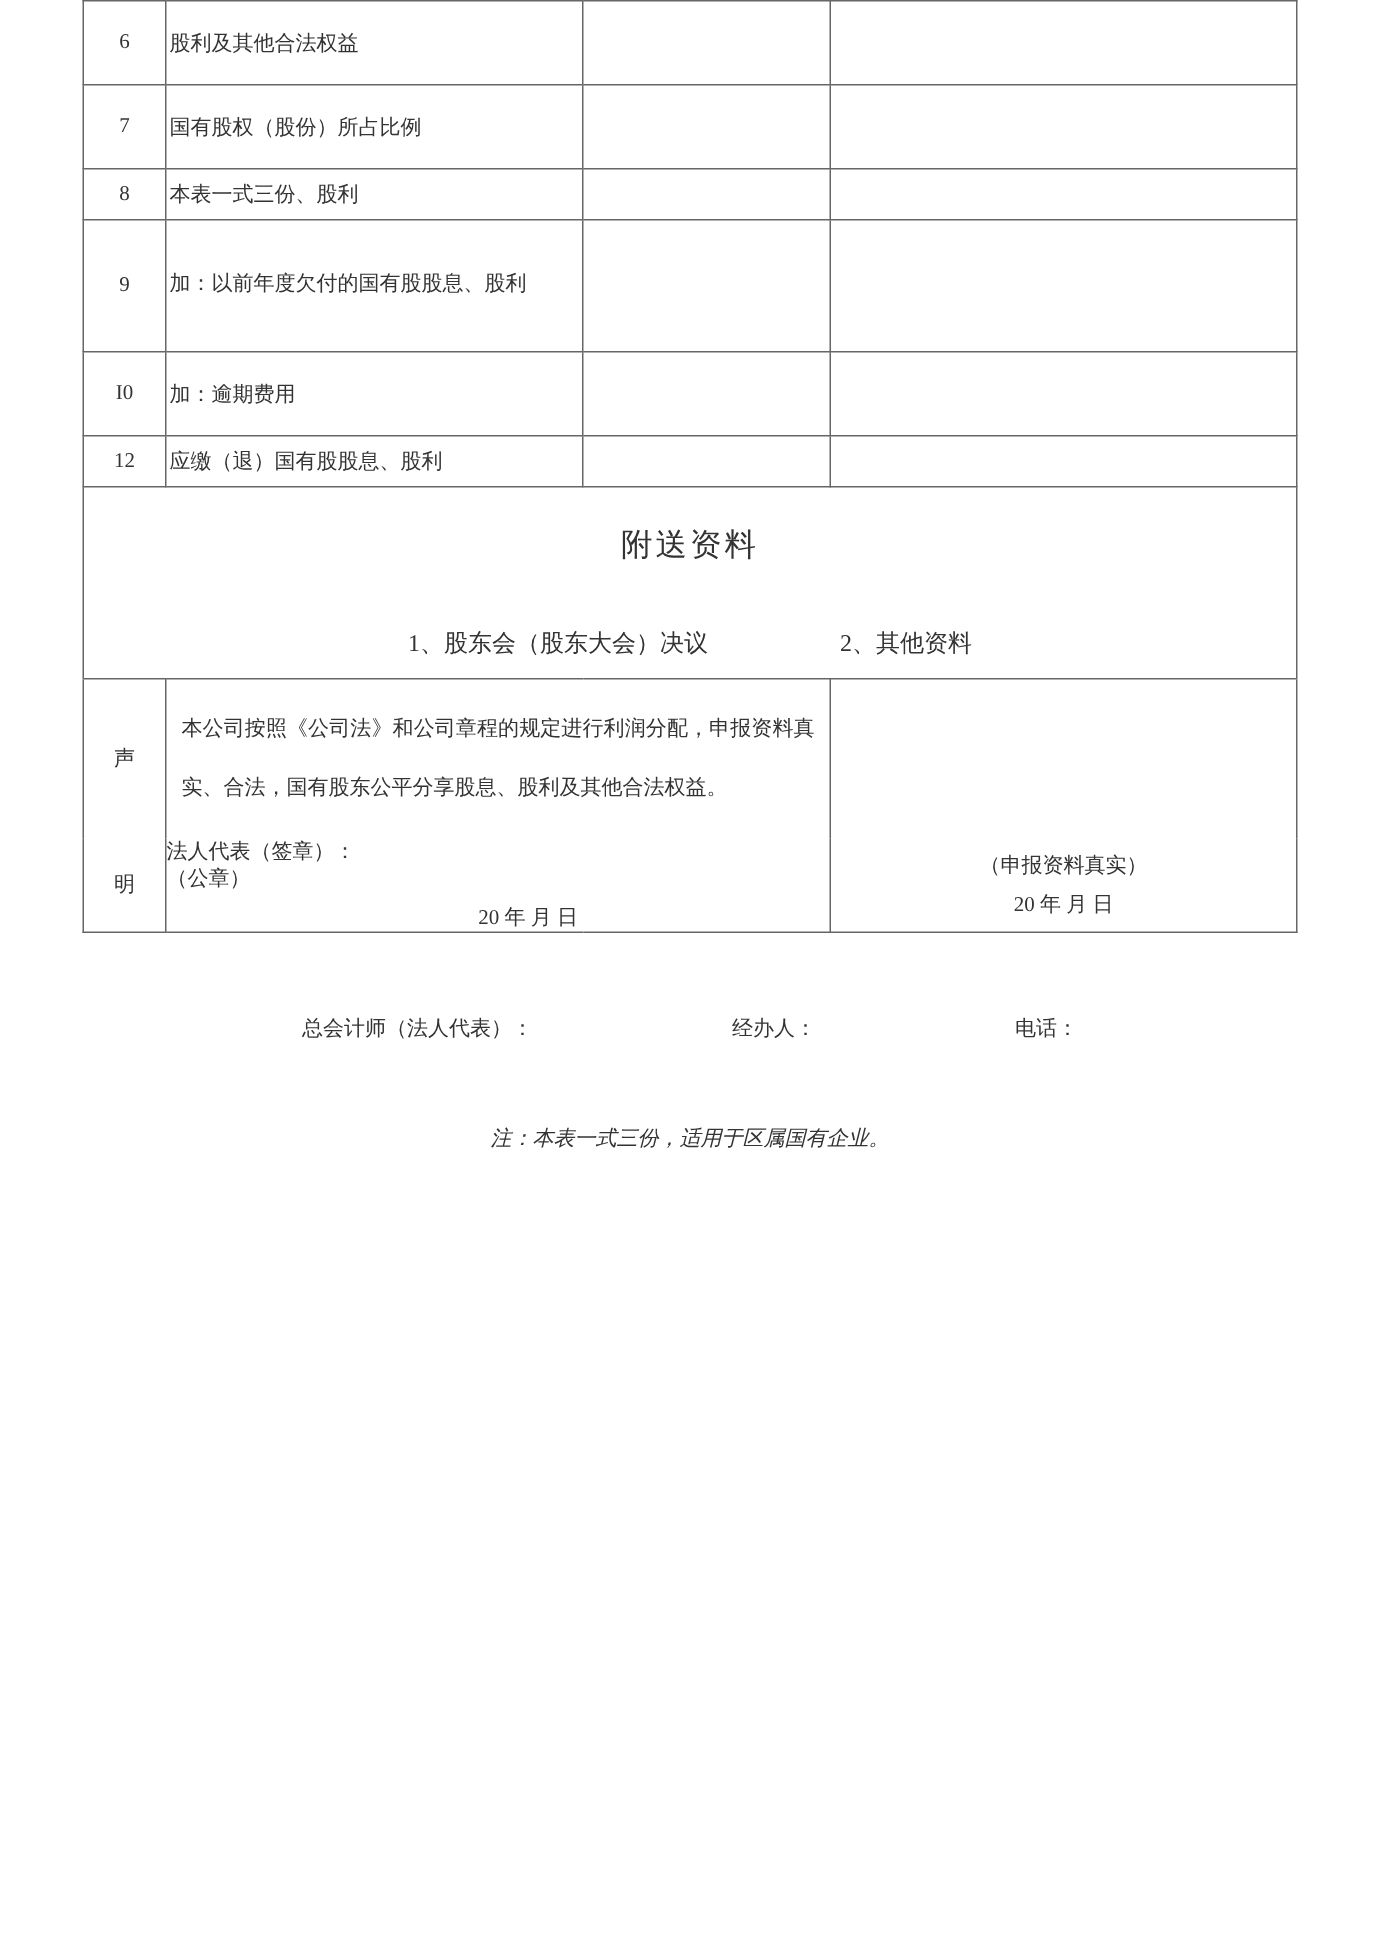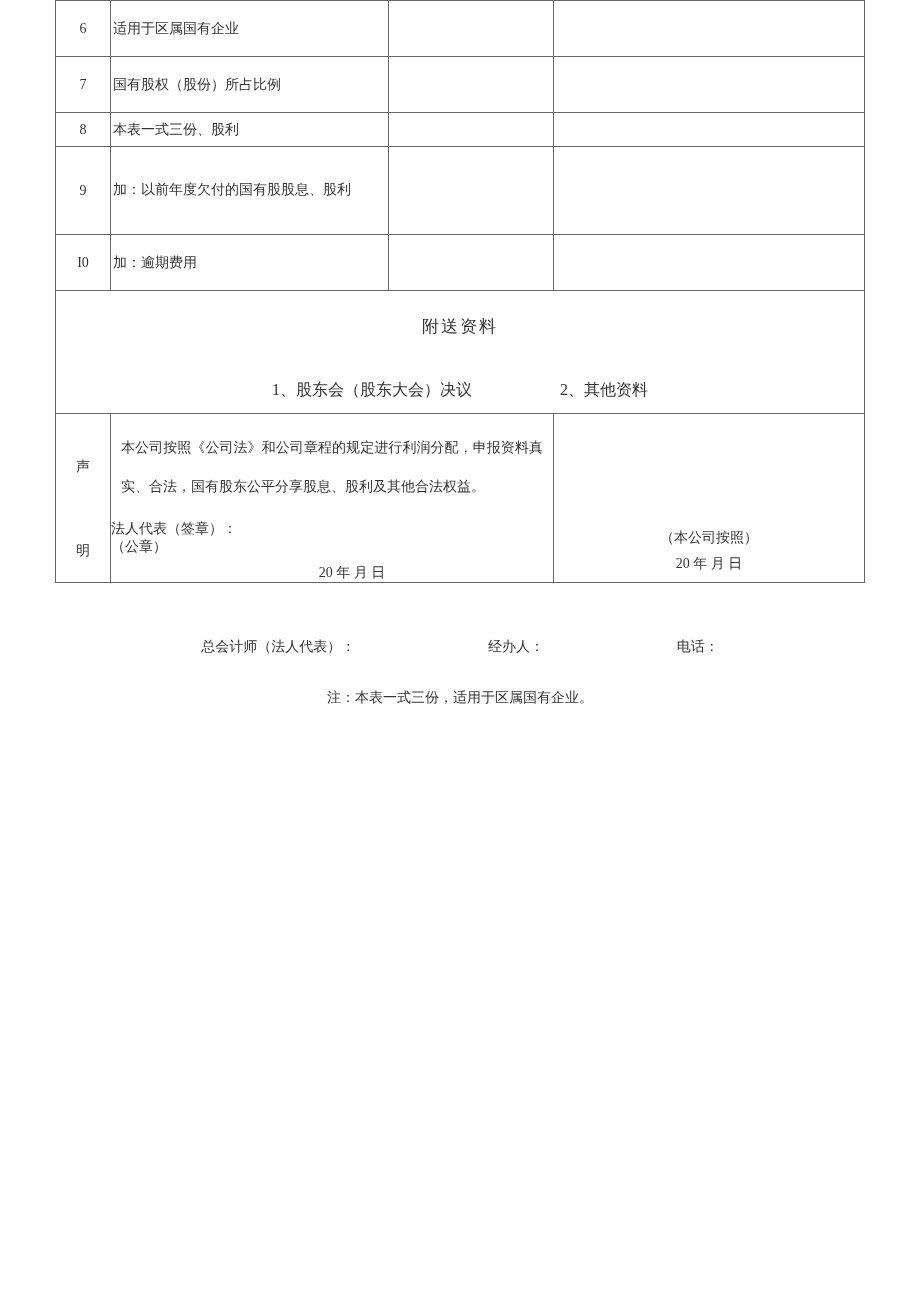--- a/index.html
+++ b/index.html
@@ -27,21 +27,21 @@
   }
   .col-idx { width: 55px; text-align: center; }
   .cell { padding: 6px 4px; }
   .row-h { height: 56px; }
   .row-hs { height: 34px; }
   .row-h2 { height: 88px; }
   .attach-header {
     text-align: center;
     letter-spacing: 2px;
     padding: 24px 0 12px 0;
-    font-size: 17px;
+    font-size: 21px;
   }
   .attach-list {
     text-align: center;
     padding: 30px 0 12px 0;
     font-size: 16px;
   }
   .attach-list span { display: inline-block; }
   .attach-gap { display:inline-block; width:80px; }
   .decl-left-label {
     text-align: center;
@@ -62,22 +62,23 @@
     padding: 28px 10px 10px 10px;
   }
   .sign-right .l2 { padding-top:8px; }
   .footer-line {
     margin-top: 55px;
     display: flex;
     justify-content: space-around;
     padding: 0 80px;
   }
   .note-line {
-    margin-top: 33px;
-    text-align: center;
+    margin-top: 55px;
+    text-align: center;
+    font-style: italic;
   }
   .lbl-pad { padding-left: 2px; }
 </style>
 </head>
 <body>
 
 <div class="page">
 <table class="main">
   <colgroup>
     <col style="width:55px">
@@ -85,21 +86,21 @@
     <col style="width:165px">
     <col>
   </colgroup>
 
   <tbody>
         <tr class="row-h">
     <td class="col-idx">
             <div class="cell">6</div>
           </td>
     <td>
-            <div class="cell lbl-pad">适用于区属国有企业</div>
+            <div class="cell lbl-pad">股利及其他合法权益</div>
           </td>
     <td>
             <div class="cell"></div>
           </td>
     <td>
             <div class="cell"></div>
           </td>
   </tr>
   <tr class="row-h">
     <td class="col-idx">
@@ -142,20 +143,34 @@
     <td>
             <div class="cell"></div>
           </td>
   </tr>
   <tr class="row-h">
     <td class="col-idx">
             <div class="cell">I0</div>
           </td>
     <td>
             <div class="cell lbl-pad">加：逾期费用</div>
+          </td>
+    <td>
+            <div class="cell"></div>
+          </td>
+    <td>
+            <div class="cell"></div>
+          </td>
+  </tr>
+  <tr class="row-hs">
+    <td class="col-idx">
+            <div class="cell">12</div>
+          </td>
+    <td>
+            <div class="cell lbl-pad">应缴（退）国有股股息、股利</div>
           </td>
     <td>
             <div class="cell"></div>
           </td>
     <td>
             <div class="cell"></div>
           </td>
   </tr>
 
   <tr>
@@ -184,21 +199,21 @@
       <div>明</div>
     </td>
     <td colspan="2" class="sign-left" style="border-top:none;">
       <div class="line1">
         <span>法人代表（签章）：</span>
         <span>（公章）</span>
       </div>
       <div class="line2">20 年 月 日</div>
     </td>
     <td class="sign-right" style="border-top:none;">
-      <div>（本公司按照）</div>
+      <div>（申报资料真实）</div>
       <div class="l2">20 年 月 日</div>
     </td>
   </tr>
 </tbody>
     </table>
 
 <div class="footer-line">
   <span>总会计师（法人代表）：</span>
   <span>经办人：</span>
   <span>电话：</span>

